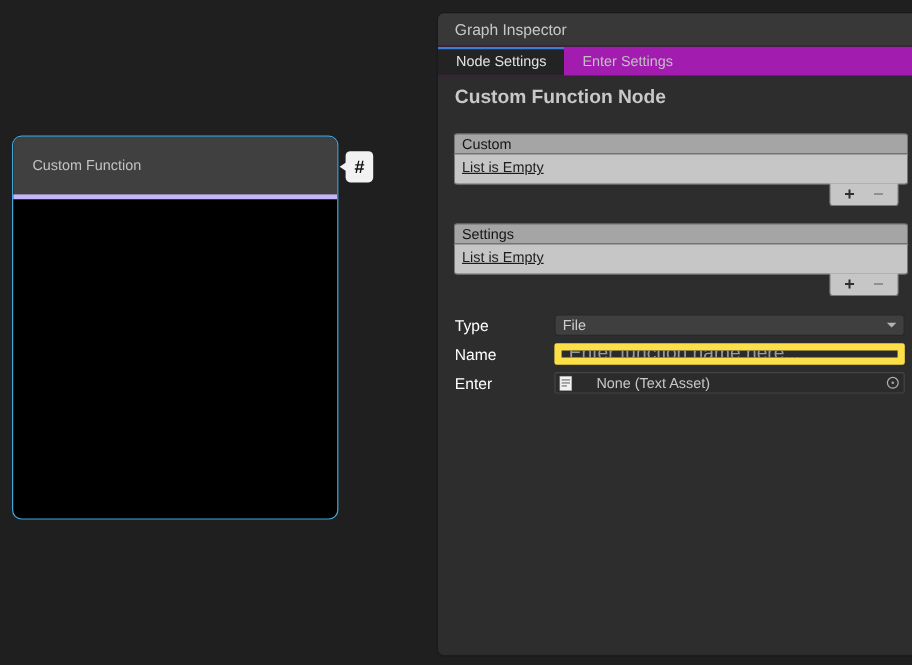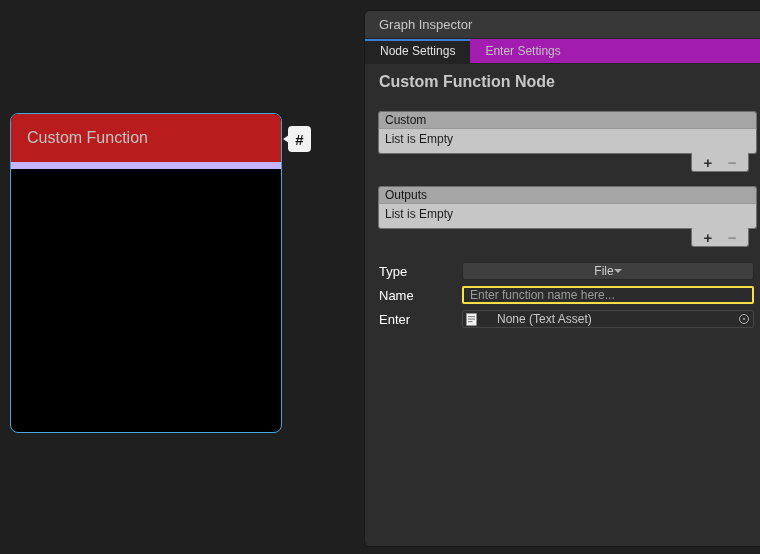--- a/index.html
+++ b/index.html
@@ -9,23 +9,23 @@
     font-family:"Liberation Sans", sans-serif;
     -webkit-font-smoothing:antialiased;
   }
   
   .node{
     position:absolute;left:10px;top:113px;width:272px;height:320px;
     background:#000;border:1.5px solid #45a6dc;border-radius:8px;overflow:hidden;
     box-sizing:border-box;
   }
   .node-title{
-    height:48px;background:#b91c1c;border-bottom:7px solid #c4b5fd;
+    height:48px;background:#404040;border-bottom:4px solid #c4b5fd;
     display:flex;align-items:center;padding-left:16px;
-    color:#c3c3c3;font-size:16px;
+    color:#c3c3c3;font-size:12px;
   }
   .node-badge{
     position:absolute;left:288px;top:126px;width:23px;height:26px;
     background:#f2f2f2;border-radius:4px;
     display:flex;align-items:center;justify-content:center;
     color:#111;font-size:15px;font-weight:bold;
   }
   .node-badge::before{
     content:"";position:absolute;left:-5px;top:9px;
     border-top:4px solid transparent;border-bottom:4px solid transparent;
@@ -61,50 +61,50 @@
   .rlist{margin-bottom:12px;}
   .rlist-header{
     height:16px;line-height:16px;background:#a5a5a5;
     border:1px solid #6f6f6f;border-bottom:none;border-radius:3px 3px 0 0;
     padding-left:6px;font-size:12px;color:#141414;
   }
   .rlist-box{
     height:26px;background:#c6c6c6;
     border:1px solid #6f6f6f;border-top:1px solid #999;
     border-radius:0 0 3px 3px;
-    padding:3px 6px 0 6px;font-size:12px;color:#1c1c1c;box-sizing:border-box;
+    padding:3px 6px 0 6px;font-size:12px;color:#1c1c1c;box-sizing:border-box;text-decoration:underline;
   }
   .rlist-footer-row{display:flex;justify-content:flex-end;padding-right:8px;height:20px;}
   .rlist-footer{
     width:58px;height:19px;margin-top:-1px;background:#c6c6c6;
     border:1px solid #6f6f6f;border-top:none;border-radius:0 0 3px 3px;
     display:flex;align-items:center;justify-content:space-evenly;box-sizing:border-box;
   }
   .rlist-btn{
     font-size:15px;font-weight:bold;line-height:1;border:none;background:none;
     padding:0 4px;cursor:default;font-family:"Liberation Sans",sans-serif;
   }
   .rlist-btn.add{color:#2e2e2e;}
   .rlist-btn.remove{color:#8f8f8f;}
   
   .form{margin-top:13px;}
   .form-row{display:flex;align-items:center;height:18px;margin:0 3px 6px 1px;}
   .form-label{width:83px;font-size:13px;color:#ffffff;flex:none;}
   .control{flex:1;height:18px;box-sizing:border-box;display:flex;align-items:center;}
   .dropdown{
     background:#3f3f3f;border:1px solid #282828;border-radius:3px;
-    padding:0 6px;color:#cfcfcf;font-size:12px;justify-content:center;
+    padding:0 6px;color:#cfcfcf;font-size:12px;justify-content:space-between;
   }
   .dd-arrow{
     width:0;height:0;border-left:4px solid transparent;border-right:4px solid transparent;
     border-top:4px solid #b4b4b4;
   }
   .textfield{
-    width:100%;background:#2b2b2b;border:2px solid #fde047;border-radius:2px;
-    padding:0 6px;color:#3b82f6;font-size:12px;height:18px;box-sizing:border-box;
+    width:100%;background:#2b2b2b;border:6px solid #fde047;border-radius:2px;
+    padding:0 6px;color:#3b82f6;font-size:16px;height:18px;box-sizing:border-box;
     font-family:"Liberation Sans",sans-serif;outline:none;
   }
   .textfield::placeholder{color:#9b9b9b;opacity:1;}
   .objfield{
     background:#2b2b2b;border:1px solid #454545;border-radius:2px;
     padding-left:3px;color:#c8c8c8;font-size:12px;
   }
   .obj-text{flex:1;padding-left:20px;white-space:nowrap;overflow:hidden;}
   .picker{
     width:18px;height:100%;display:flex;align-items:center;justify-content:center;flex:none;
@@ -153,21 +153,21 @@
       <div class="rlist-box">List is Empty</div>
       <div class="rlist-footer-row">
         <div class="rlist-footer">
           <button class="rlist-btn add">+</button>
           <button class="rlist-btn remove">−</button>
         </div>
       </div>
     </div>
 
     <div class="rlist">
-      <div class="rlist-header">Outputs</div>
+      <div class="rlist-header">Settings</div>
       <div class="rlist-box">List is Empty</div>
       <div class="rlist-footer-row">
         <div class="rlist-footer">
           <button class="rlist-btn add">+</button>
           <button class="rlist-btn remove">−</button>
         </div>
       </div>
     </div>
 
     <div class="form">

